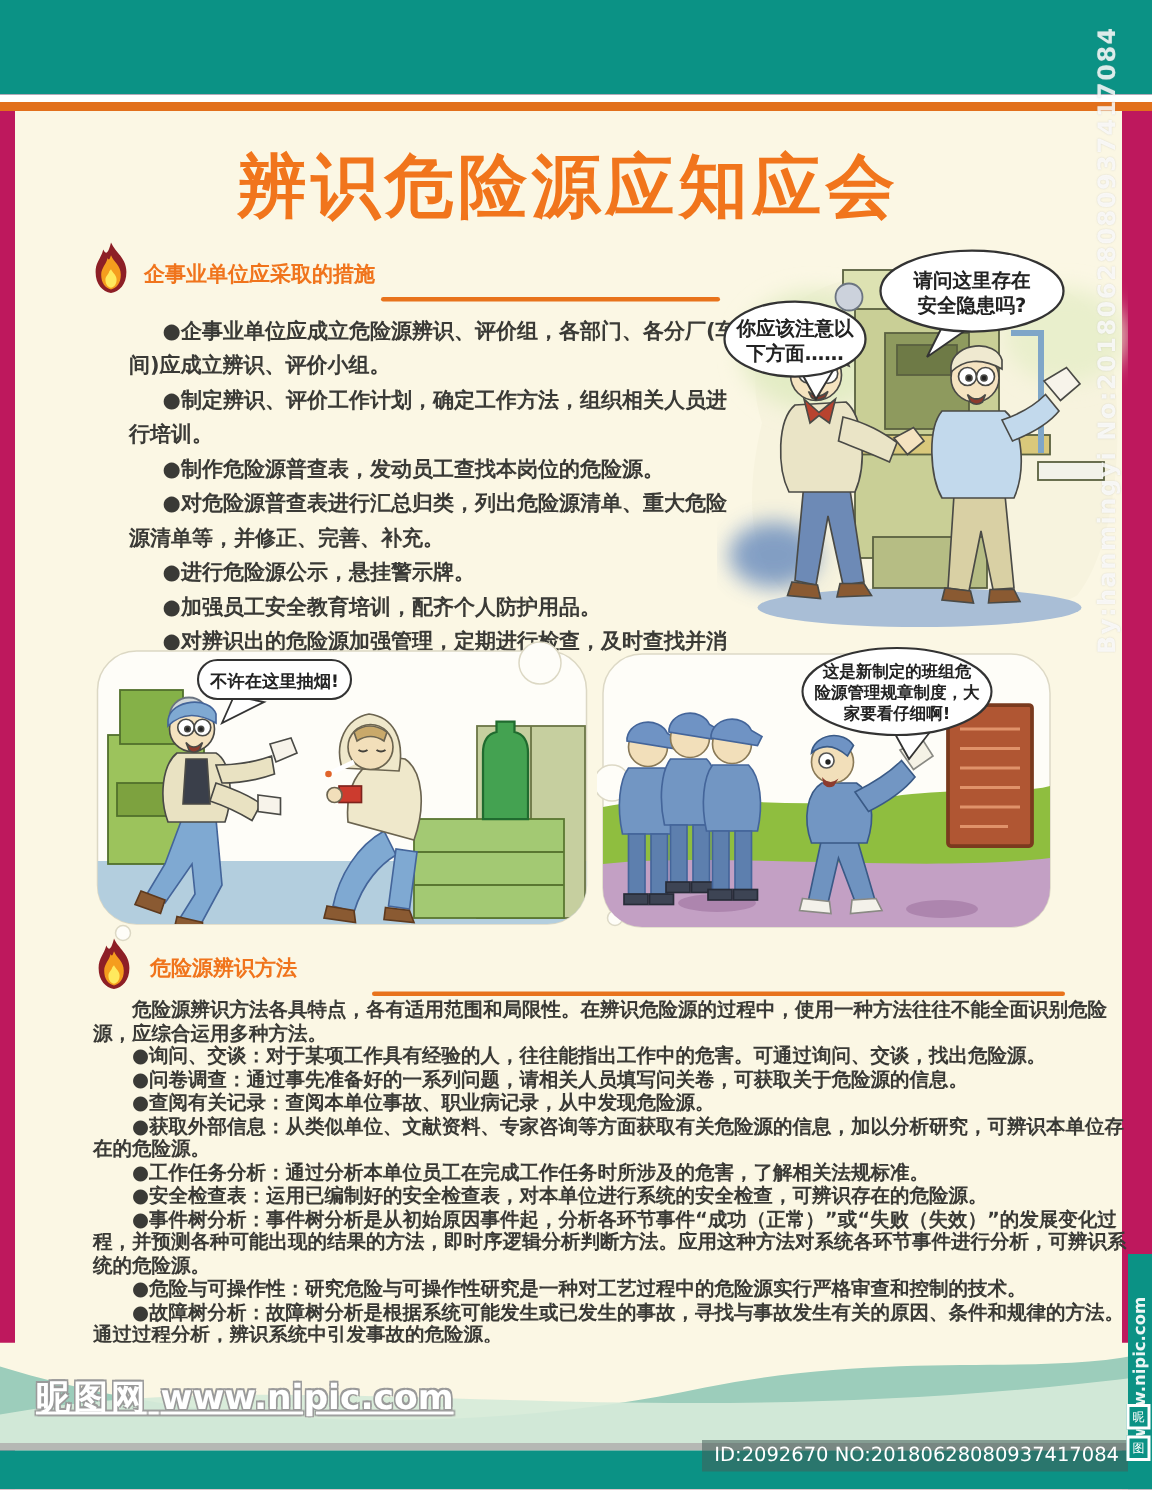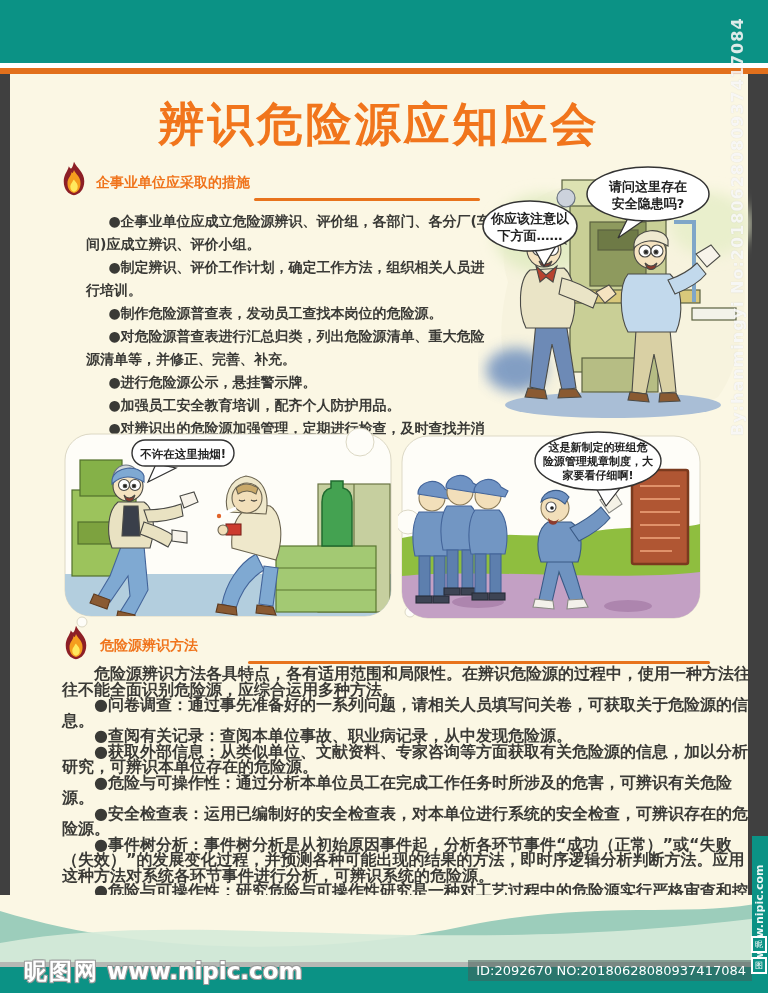--- a/index.html
+++ b/index.html
@@ -1,47 +1,47 @@
 <!DOCTYPE html>
 <html><head>
 <meta charset="utf-8">
 <style>
   html,body{margin:0;padding:0;}
-  .canvas{position:relative;width:768px;height:993px;background:#404040;overflow:hidden;
+  .canvas{position:relative;width:768px;height:993px;background:#be185d;overflow:hidden;
           font-family:"DejaVu Sans",sans-serif;}
   
   .band-teal{position:absolute;left:0;top:0;width:768px;height:63px;background:#0b9285;}
   .band-white{position:absolute;left:0;top:63px;width:768px;height:5px;background:#ffffff;}
   .band-orange{position:absolute;left:0;top:68px;width:768px;height:6px;background:#e2701c;}
   
   .paper{position:absolute;left:10px;top:74px;width:738px;height:919px;background:#fbf7e4;}
   .poster-title{position:absolute;left:0;top:20px;width:100%;text-align:center;
     font-size:46px;font-weight:bold;color:#f1751c;letter-spacing:3px;white-space:nowrap;}
   .sec-flame{position:absolute;width:28px;height:37px;}
   .flame1{left:50px;top:86px;} .flame2{left:52px;top:550px;}
   .sec-heading{position:absolute;font-size:14px;font-weight:bold;color:#f0741c;white-space:nowrap;}
   .head1{left:86px;top:100px;} .head2{left:90px;top:563px;}
   .sec-underline{position:absolute;height:3px;background:#e8731c;border-radius:2px;}
   .line1{left:244px;top:124px;width:226px;} .line2{left:238px;top:587px;width:462px;}
   .s1-text{position:absolute;left:76px;top:136px;width:412px;
     font-size:14px;line-height:23px;font-weight:bold;color:#3a3a36;}
   .s1-text p{margin:0;text-indent:1.6em;}
   .s2-text{position:absolute;left:52px;top:592px;width:690px;
-    font-size:16px;line-height:15.5px;font-weight:bold;color:#3a3a36;}
+    font-size:13px;line-height:15.5px;font-weight:bold;color:#3a3a36;}
   .s2-text p{margin:0;text-indent:2em;}
   .cart{position:absolute;}
   .cartA{left:468px;top:88px;width:274px;height:260px;}
   .cartB{left:50px;top:352px;width:338px;height:204px;}
   .cartC{left:388px;top:356px;width:310px;height:198px;}
   svg text{font-family:"DejaVu Sans",sans-serif;font-weight:bold;fill:#222222;}
   
   .wave{position:absolute;left:0;top:895px;width:768px;height:98px;z-index:5;}
-  .footer-logo{position:absolute;left:24px;top:956px;z-index:6;color:#ffffff;
+  .footer-logo{position:absolute;left:24px;top:916px;z-index:6;color:#ffffff;
     font-size:23px;font-weight:bold;white-space:nowrap;
-    text-shadow:-1px -1px 0 #9a9a9a,1px -1px 0 #9a9a9a,-1px 1px 0 #9a9a9a,1px 1px 0 #9a9a9a;}
+    text-shadow:-1px -1px 0 #9a9a9a,1px -1px 0 #9a9a9a,-1px 1px 0 #9a9a9a,1px 1px 0 #9a9a9a;text-decoration:underline;}
   .footer-logo .nm{letter-spacing:2px;}
   .footer-id{position:absolute;right:14px;top:960px;z-index:6;height:19px;display:flex;align-items:center;
     background:rgba(70,95,90,.55);color:#ffffff;font-size:13px;padding:1px 8px;white-space:nowrap;margin-left:16px;}
   
   .vert-wm{position:absolute;left:728px;top:12px;height:424px;width:26px;z-index:6;
     writing-mode:vertical-rl;transform:rotate(180deg);
     font-size:16px;font-weight:bold;letter-spacing:1px;color:rgba(255,255,255,.82);
     text-shadow:0 0 1px rgba(150,150,150,.4);white-space:nowrap;}
   .edge-strip{position:absolute;right:0;top:836px;width:16px;height:157px;background:#0b9285;z-index:7;}
   .edge-site{position:absolute;right:2px;top:818px;height:140px;z-index:8;
@@ -295,24 +295,25 @@
     <svg class="sec-flame flame2" viewBox="0 0 30 38">
       <path d="M15 1 C18 8 26 12 26 22 C26 31 21 36 15 37 C9 36 4 31 4 22 C4 15 8 12 9.5 6 C11.5 10 13 9 15 1 Z" fill="#8d1f26"></path>
       <path d="M15 10 C17 15 22 17 22 24 C22 30 19 33.5 15 34.5 C11 33.5 8 30 8 24 C8 19 12 16 12.5 12 C13.5 14 14 13 15 10 Z" fill="#f59d1e"></path>
       <path d="M15 20 C16.5 23 19 24 19 27.5 C19 31 17 32.8 15 33.3 C13 32.8 11 31 11 27.5 C11 25 13.5 23.5 13.8 21.5 Z" fill="#ffe95e"></path>
     </svg>
     <div class="sec-heading head2">危险源辨识方法</div>
     <div class="sec-underline line2"></div>
 
     <div class="s2-text">
       <p>危险源辨识方法各具特点，各有适用范围和局限性。在辨识危险源的过程中，使用一种方法往往不能全面识别危险源，应综合运用多种方法。</p>
+      <p>●询问、交谈：对于某项工作具有经验的人，往往能指出工作中的危害。可通过询问、交谈，找出危险源。</p>
       <p>●问卷调查：通过事先准备好的一系列问题，请相关人员填写问关卷，可获取关于危险源的信息。</p>
       <p>●查阅有关记录：查阅本单位事故、职业病记录，从中发现危险源。</p>
       <p>●获取外部信息：从类似单位、文献资料、专家咨询等方面获取有关危险源的信息，加以分析研究，可辨识本单位存在的危险源。</p>
-      <p>●危险与可操作性：通过分析本单位员工在完成工作任务时所涉及的危害，可辨识有关危险源。</p>
+      <p>●工作任务分析：通过分析本单位员工在完成工作任务时所涉及的危害，了解相关法规标准。</p>
       <p>●安全检查表：运用已编制好的安全检查表，对本单位进行系统的安全检查，可辨识存在的危险源。</p>
       <p>●事件树分析：事件树分析是从初始原因事件起，分析各环节事件“成功（正常）”或“失败（失效）”的发展变化过程，并预测各种可能出现的结果的方法，即时序逻辑分析判断方法。应用这种方法对系统各环节事件进行分析，可辨识系统的危险源。</p>
       <p>●危险与可操作性：研究危险与可操作性研究是一种对工艺过程中的危险源实行严格审查和控制的技术。</p>
       <p>●故障树分析：故障树分析是根据系统可能发生或已发生的事故，寻找与事故发生有关的原因、条件和规律的方法。通过过程分析，辨识系统中引发事故的危险源。</p>
     </div>
   </div>
 
   <svg class="wave" viewBox="0 0 768 98" preserveAspectRatio="none">
     <rect x="0" y="0" width="768" height="72" fill="#fbf7e4"></rect>
     <path d="M0,67 L0,16 C150,62 330,60 470,30 C600,4 700,24 768,6 L768,67 Z" fill="#9ccdbb"></path>

